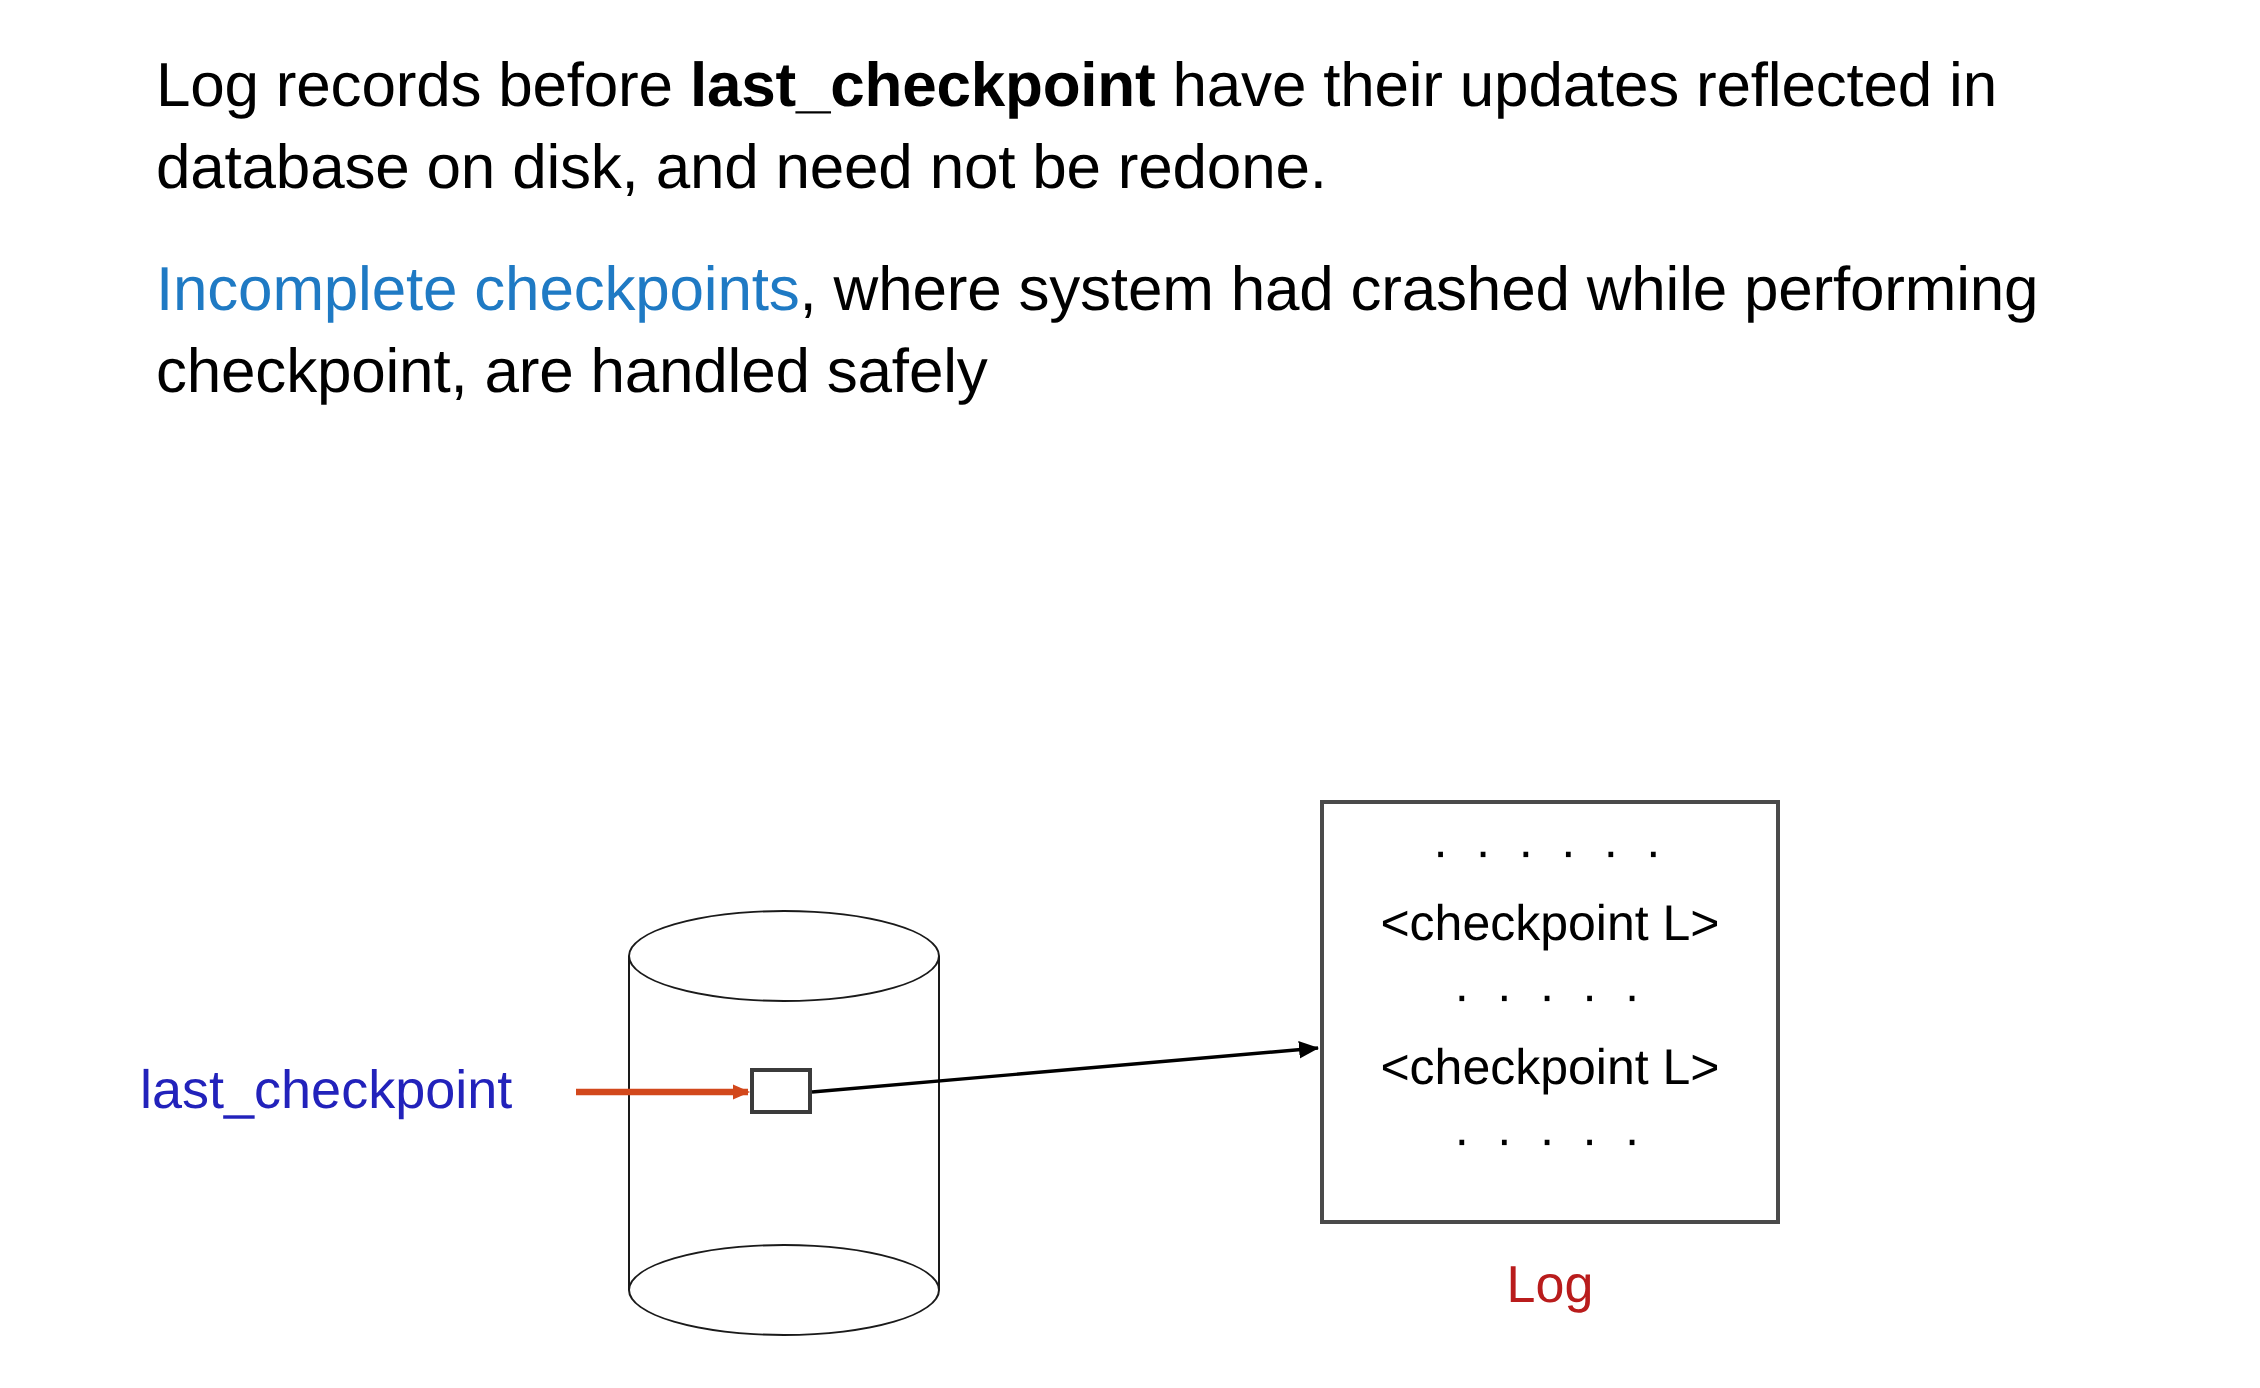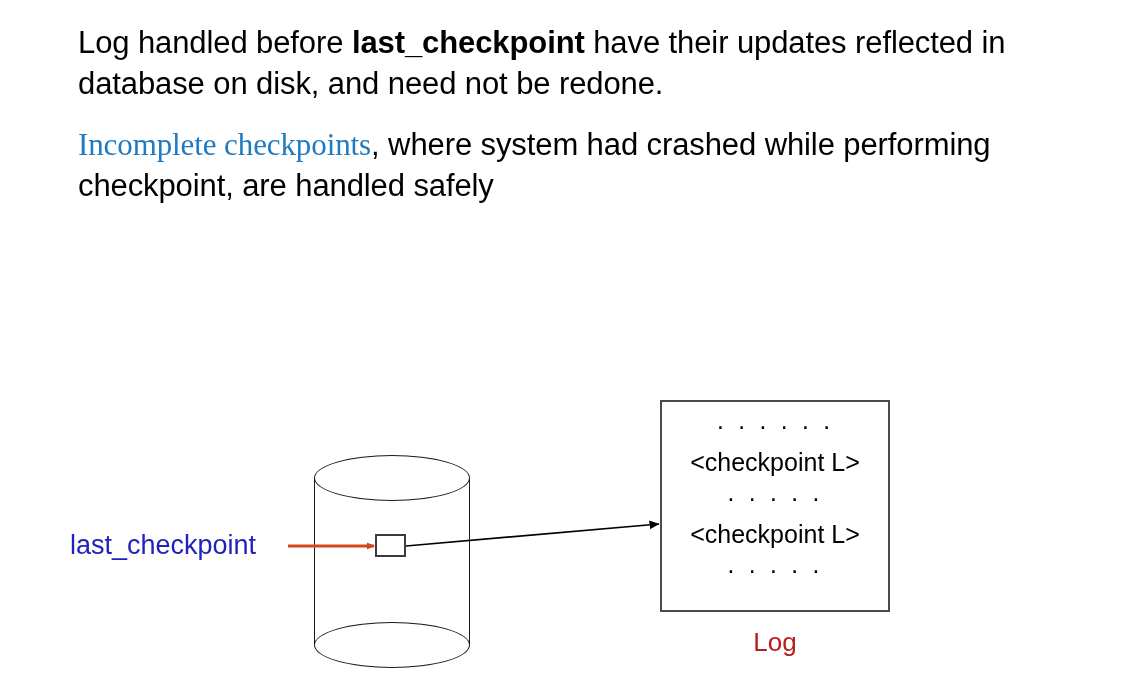--- a/index.html
+++ b/index.html
@@ -29,21 +29,21 @@
     width: 1000px;
     font-size: 31px;
     line-height: 41px;
     color: #000000;
     letter-spacing: -0.1px;
   }
   #para-1 { top: 22px; }
   #para-2 { top: 124px; }
 
   .bold-term { font-weight: bold; }
-  .accent-term { color: #1f7ac4; font-family: Liberation Serif, serif; }
+  .accent-term { color: #1f7ac4; }
 
   
   .diagram {
     position: absolute;
     left: 0;
     top: 0;
     width: 1130px;
     height: 694px;
   }
 
@@ -147,21 +147,21 @@
     overflow: visible;
     pointer-events: none;
   }
 </style>
 </head>
 <body>
 
 <div class="slide">
 
   <div class="para" id="para-1">
-    <span>Log handled before </span><span class="bold-term">last_checkpoint</span><span> have their updates reflected in database on disk, and need not be redone.</span>
+    <span>Log records before </span><span class="bold-term">last_checkpoint</span><span> have their updates reflected in database on disk, and need not be redone.</span>
   </div>
 
   <div class="para" id="para-2">
     <span class="accent-term">Incomplete checkpoints</span><span>, where system had crashed while performing checkpoint, are handled safely</span>
   </div>
 
   <div class="diagram">
 
     <div class="cylinder">
       <div class="cyl-body"></div>

